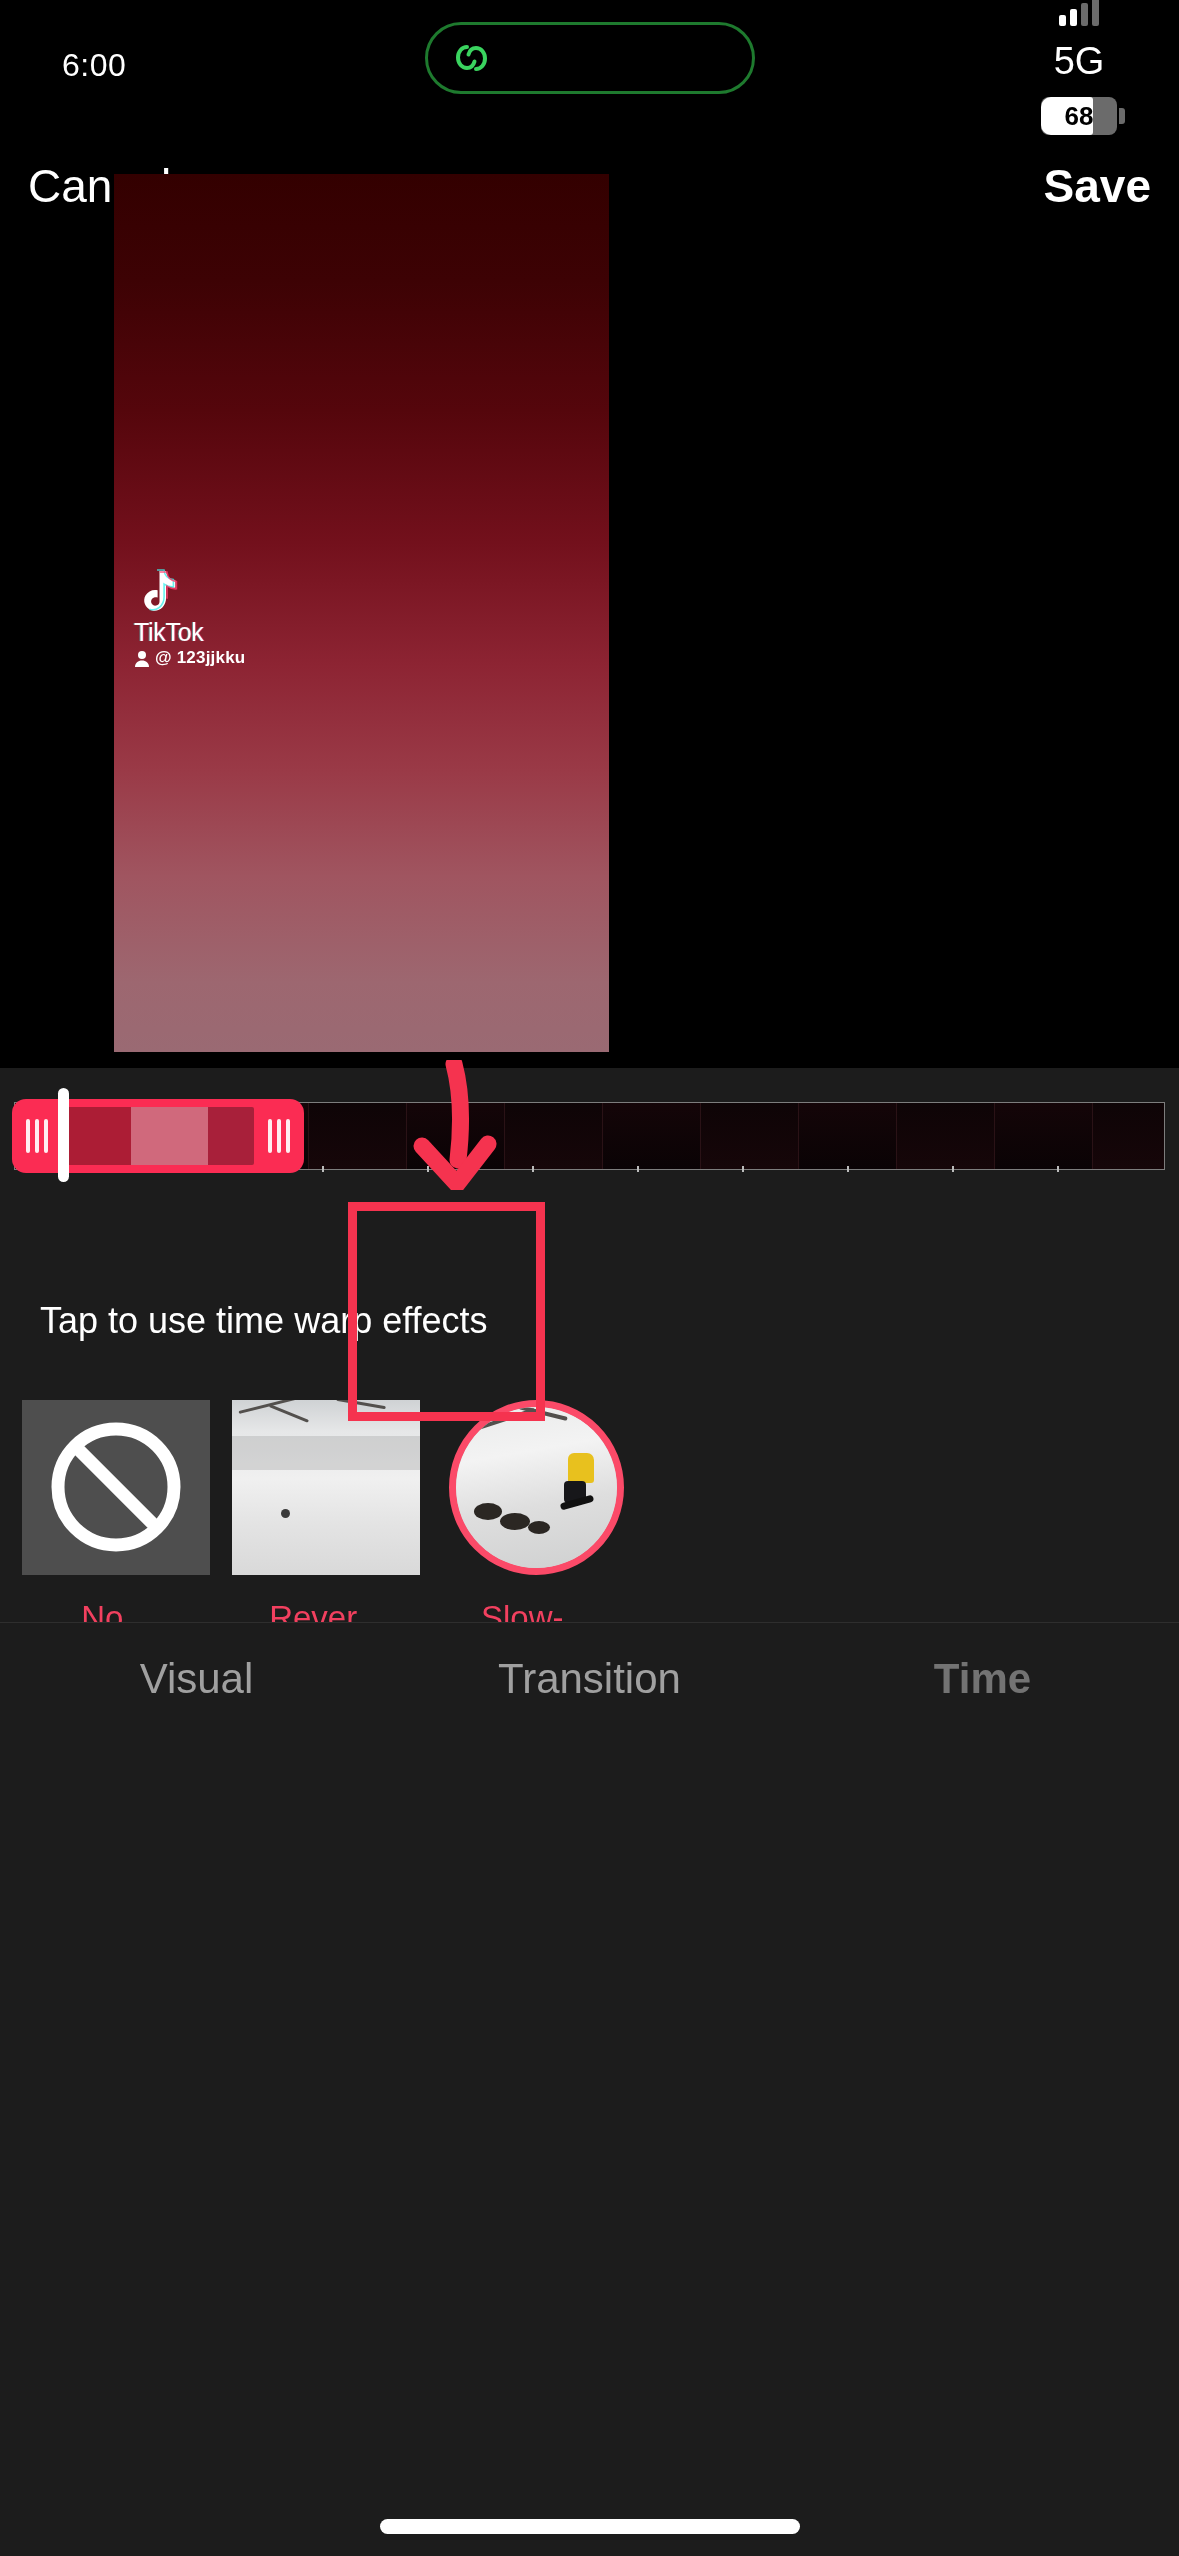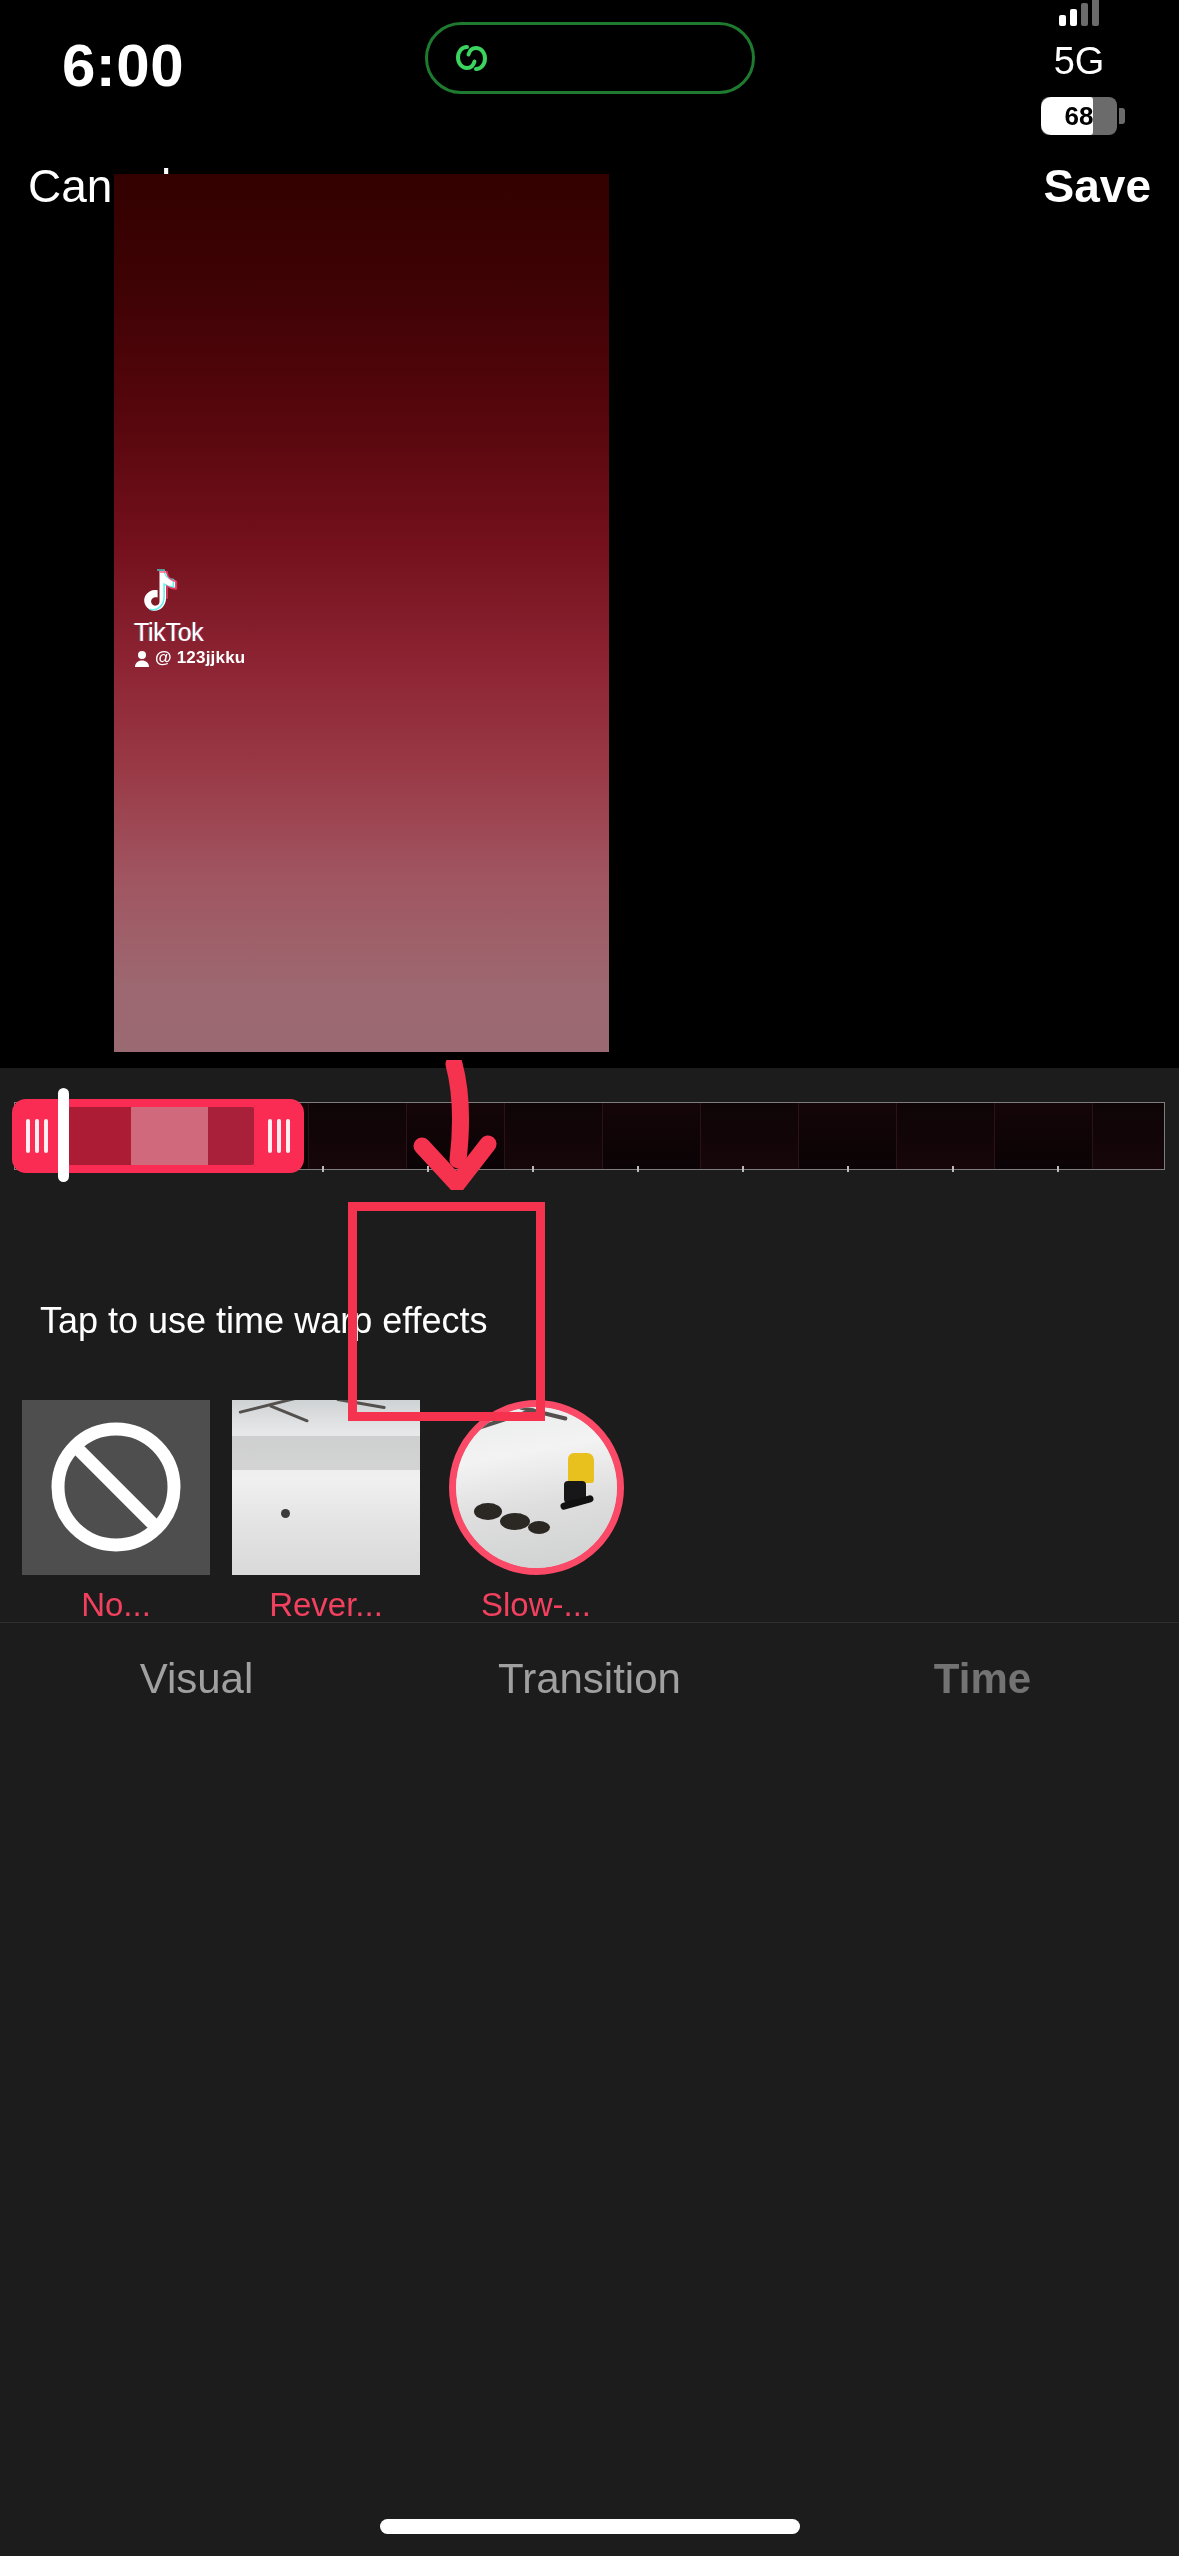--- a/index.html
+++ b/index.html
@@ -10,21 +10,21 @@
     overflow:hidden;
   }
   #screen { position:relative; width:1179px; height:2556px; background:#000; }
 
   
   #status-bar{
     position:absolute; top:0; left:0; width:1179px; height:130px;
     display:flex; align-items:center; justify-content:space-between;
     padding:0 62px; color:#fff;
   }
-  #status-time{ font-size:60px; font-weight:700; letter-spacing:.5px; }
+  #status-time{ font-size:32px; font-weight:400; letter-spacing:.5px; }
   #dynamic-island{
     position:absolute; left:50%; transform:translateX(-50%); top:22px;
     width:330px; height:72px; border-radius:40px;
     background:#000; border:3px solid #1e7a2e;
     display:flex; align-items:center; padding-left:22px;
   }
   #island-link-icon{ width:44px; height:44px; }
   #status-right{ display:flex; align-items:center; gap:14px;flex-direction:column; }
   .bars{ display:flex; align-items:flex-end; gap:4px; height:30px; }
   .bars i{ display:block; width:7px; background:#fff; border-radius:2px; }
@@ -144,21 +144,21 @@
   }
   .effect-thumb{
     width:188px; height:175px; overflow:hidden; position:relative;
     background:#4a4a4a;
   }
   .effect-thumb.circular{
     width:175px; height:175px; border-radius:50%;
     border:7px solid #fb4a68; background:#d4d4d4;
   }
   .effect-label{
-    margin-top:11px; font-size:33px; color:#f2405f; font-weight:400;
+    margin-top:24px; font-size:33px; color:#f2405f; font-weight:400;
     white-space:nowrap;
   }
   
   .snow-a{
     position:absolute; inset:0;
     background:linear-gradient(180deg,#cfd2d4 0%,#e6e7e8 18%,#f0f0f0 45%,#e3e3e3 72%,#d9d9d9 100%);
   }
   .snow-a::after{
     content:""; position:absolute; left:26%; top:62%;
     width:9px; height:9px; border-radius:50%; background:#3b3b3b;

